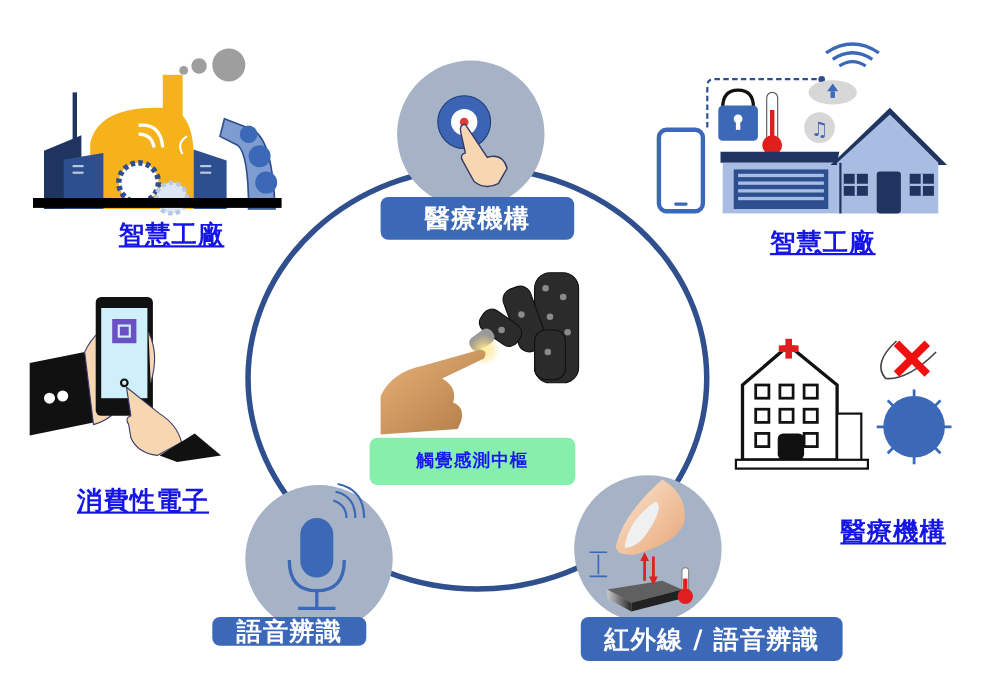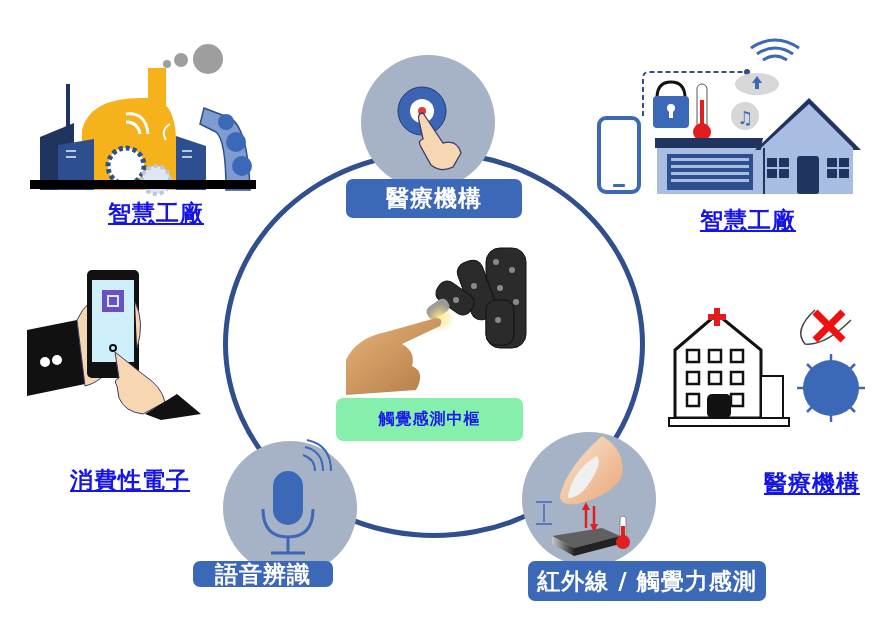--- a/index.html
+++ b/index.html
@@ -103,21 +103,21 @@
   <polygon points="60,78 68,78 64,70" fill="#e02020"></polygon>
   <line x1="72" y1="74" x2="72" y2="96" stroke="#e02020" stroke-width="2.5"></line>
   <polygon points="68,92 76,92 72,100" fill="#e02020"></polygon>
   <line x1="14" y1="70" x2="30" y2="70" stroke="#3c68b8" stroke-width="1.5"></line>
   <line x1="14" y1="92" x2="30" y2="92" stroke="#3c68b8" stroke-width="1.5"></line>
   <line x1="22" y1="72" x2="22" y2="90" stroke="#3c68b8" stroke-width="1.5"></line>
   <rect x="98" y="84" width="6" height="22" rx="3" fill="#ffffff" stroke="#888" stroke-width="1"></rect>
   <circle cx="101" cy="110" r="7" fill="#e02020"></circle>
   <rect x="99" y="94" width="4" height="14" fill="#e02020"></rect>
 </svg>
-<div class="node-label" style="left:528px;top:561px;width:238px;height:40px;">紅外線 / 觸覺力感測</div>
+<div class="node-label" style="left:528px;top:561px;width:238px;height:40px;">紅外線 / 語音辨識</div>
 
 <svg width="230" height="150" style="left:30px;top:40px;">
   <circle cx="178" cy="19" r="15" fill="#9e9e9e"></circle>
   <circle cx="151" cy="20" r="7" fill="#9e9e9e"></circle>
   <circle cx="137" cy="24" r="4" fill="#9e9e9e"></circle>
   <rect x="118" y="28" width="18" height="40" fill="#f5b21b"></rect>
   <path d="M52 150 L52 90 Q60 56 118 58 Q148 58 146 110 L146 150 Z" fill="#f5b21b"></path>
   <rect x="36" y="44" width="4" height="50" fill="#1f3560"></rect>
   <polygon points="10,97 44,83 44,150 10,150" fill="#1f3560"></polygon>
   <polygon points="28,105 64,99 64,150 28,150" fill="#2d4f8f"></polygon>
@@ -187,21 +187,21 @@
   <rect x="62" y="8" width="52" height="108" rx="5" fill="#111"></rect>
   <rect x="67" y="18" width="42" height="82" fill="#cfeffb"></rect>
   <rect x="77" y="28" width="22" height="22" fill="#6b4fc4"></rect>
   <rect x="82" y="33" width="12" height="12" fill="#cfeffb"></rect>
   <rect x="84" y="35" width="8" height="8" fill="#6b4fc4"></rect>
   <circle cx="88" cy="86" r="3" fill="#cfeffb" stroke="#111" stroke-width="2"></circle>
   <path d="M90 90 L120 114 Q136 124 140 140 L118 152 Q100 150 94 136 L92 124 Q88 118 94 116 Z" fill="#f6d7b2" stroke="#3a3a6a" stroke-width="1"></path>
   <polygon points="120,152 152,132 176,152 136,158" fill="#111"></polygon>
   <path d="M110 40 Q120 60 112 86" fill="#f6d7b2" stroke="#3a3a6a" stroke-width="1"></path>
 </svg>
-<div class="app-label" style="left:40px;top:465px;width:150px;height:32px;">消費性電子</div>
+<div class="app-label" style="left:40px;top:440px;width:150px;height:32px;">消費性電子</div>
 
 <svg width="220" height="140" style="left:665px;top:300px;">
   <polygon points="10,50 52,14 96,50 96,118 10,118" fill="#ffffff" stroke="#111" stroke-width="3"></polygon>
   <rect x="46" y="14" width="12" height="4" fill="#e01e1e"></rect>
   <rect x="50" y="10" width="4" height="12" fill="#e01e1e"></rect>
   <rect x="49" y="8" width="6" height="18" fill="#e01e1e"></rect>
   <rect x="43" y="14" width="18" height="6" fill="#e01e1e"></rect>
   <g fill="none" stroke="#111" stroke-width="2.5">
     <rect x="22" y="50" width="12" height="12"></rect>
       <rect x="44" y="50" width="12" height="12"></rect>

